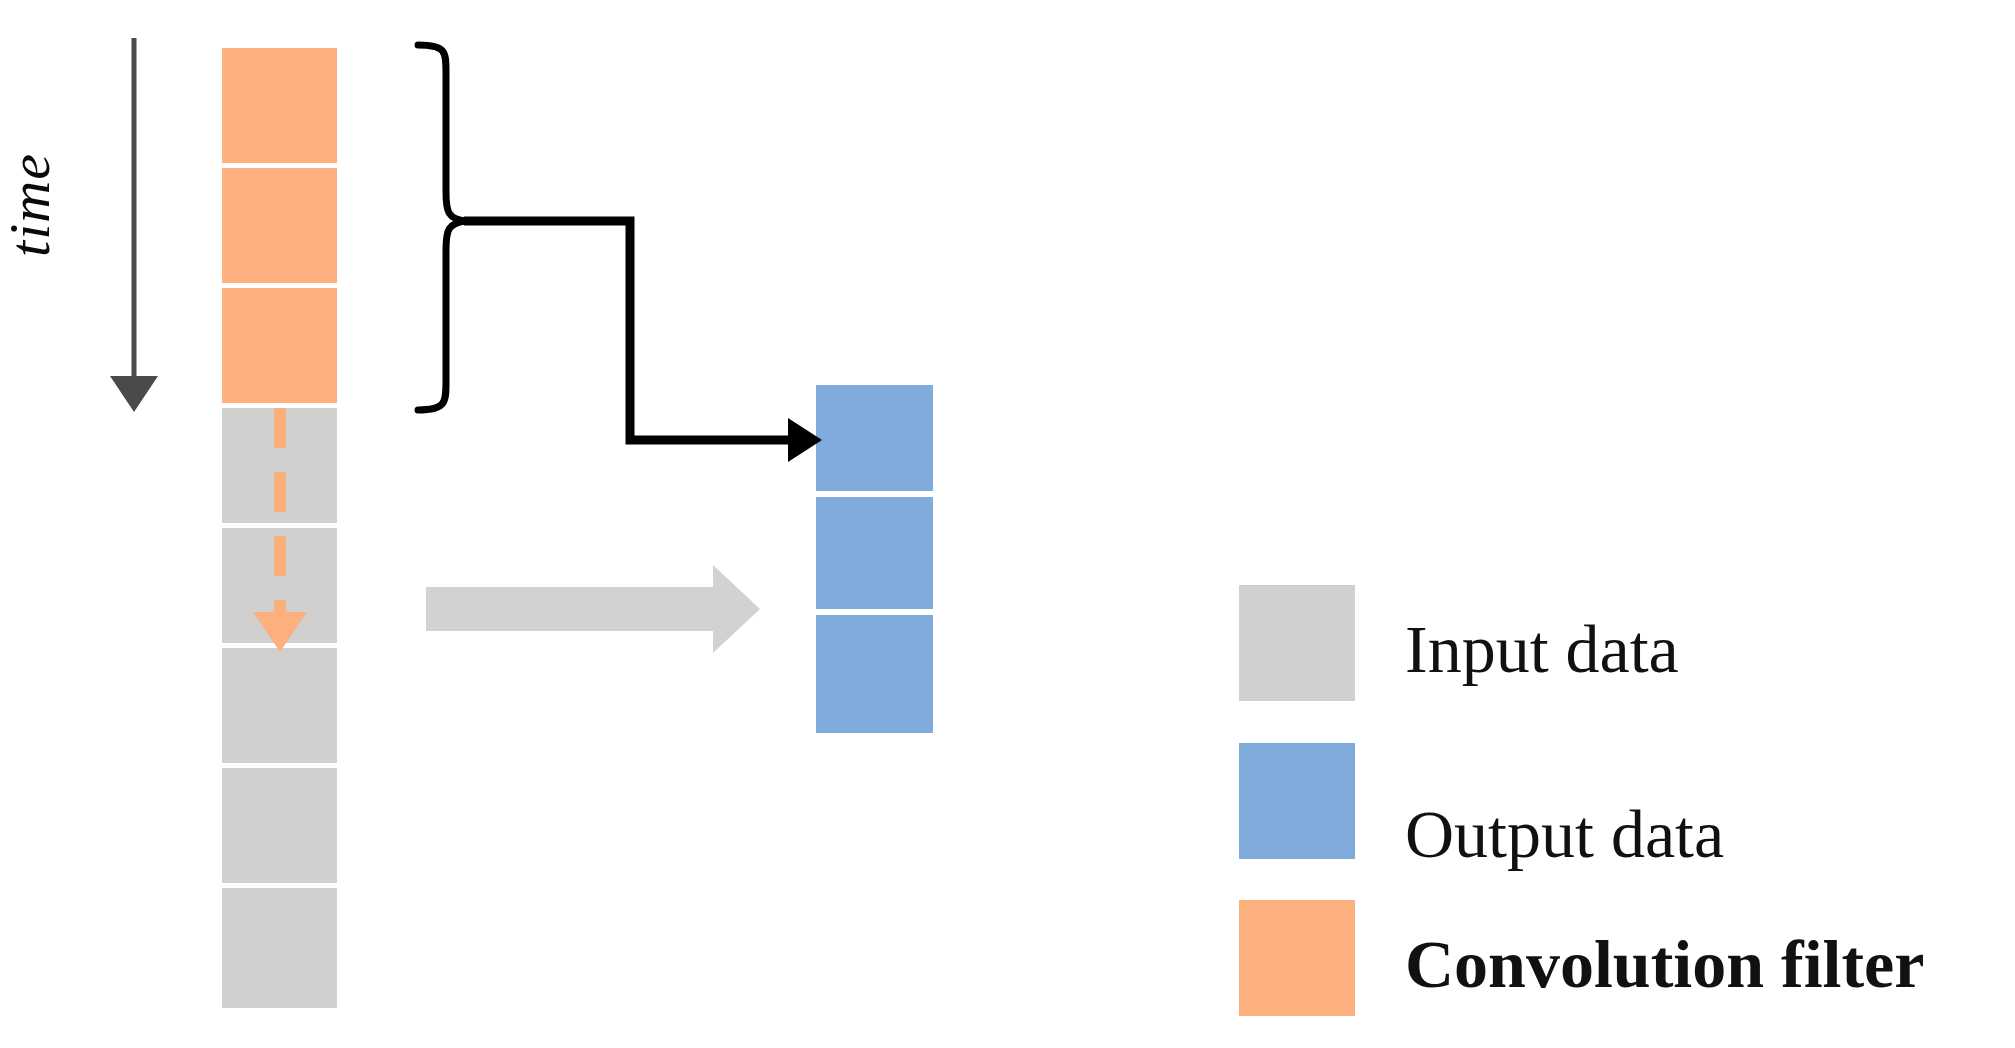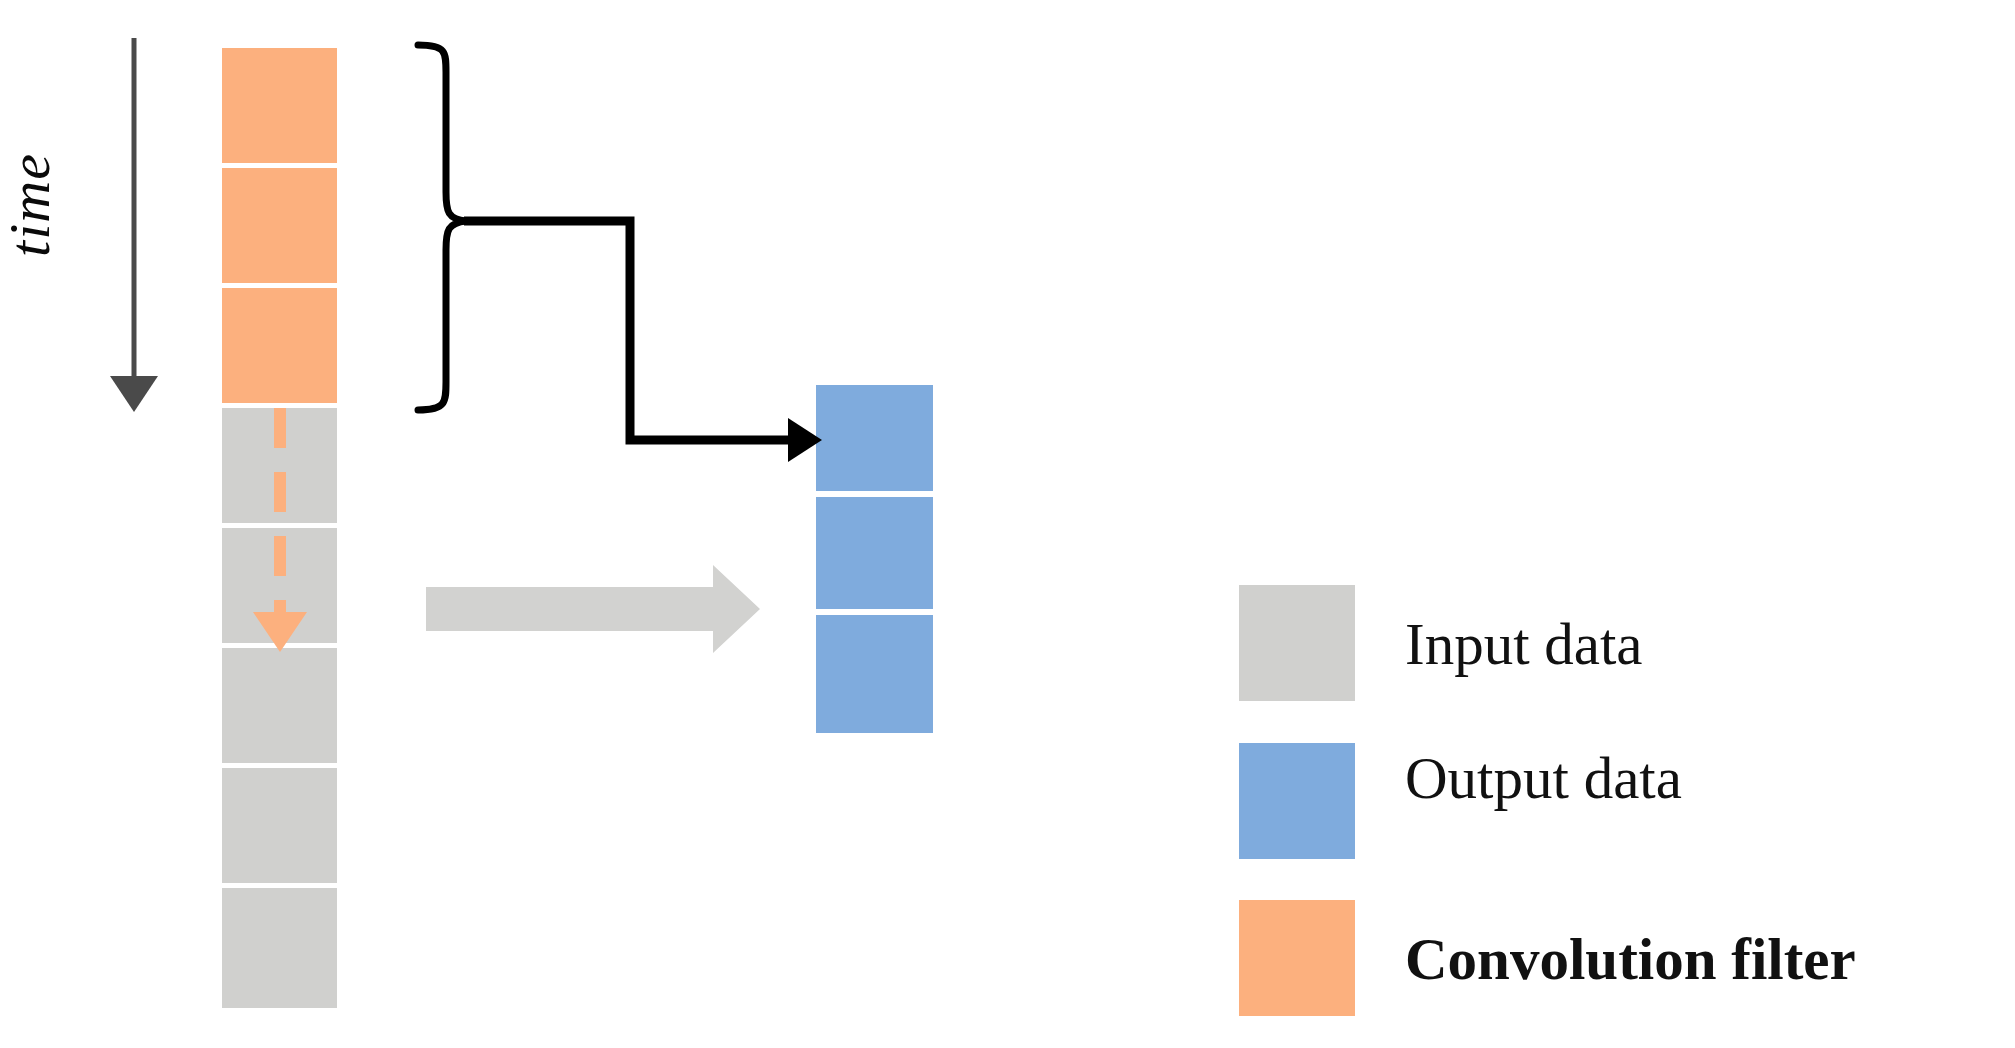--- a/index.html
+++ b/index.html
@@ -52,21 +52,21 @@
   .legend-swatch {
     position: absolute;
     left: 1239px;
     width: 116px;
     height: 116px;
   }
   .legend-label {
     position: absolute;
     left: 1405px;
     font-family: "Liberation Serif", serif;
-    font-size: 59px;
+    font-size: 68px;
     color: #111111;
     white-space: nowrap;
     line-height: 1;
   }
 </style>
 </head>
 <body>
 
 <div id="canvas" style="background: rgb(255, 255, 255);">
 
@@ -116,19 +116,19 @@
       <polygon points="426,587 713,587 713,565 760,609 713,653 713,631 426,631" fill="#D2D2D0"></polygon>
     </g>
   </svg>
 
   <div>
 
     <div class="legend-swatch" style="top: 585px; background: rgb(208, 208, 206);"></div>
     <div class="legend-label" style="top:615px;">Input data</div>
 
     <div class="legend-swatch" style="top: 743px; background: rgb(127, 171, 221);"></div>
-    <div class="legend-label" style="top:749px;">Output data</div>
+    <div class="legend-label" style="top:800px;">Output data</div>
 
     <div class="legend-swatch" style="top: 900px; background: rgb(252, 176, 126);"></div>
     <div class="legend-label" style="top:930px;font-weight:bold;">Convolution filter</div>
   </div>
 
 </div>
 
 </body></html>

